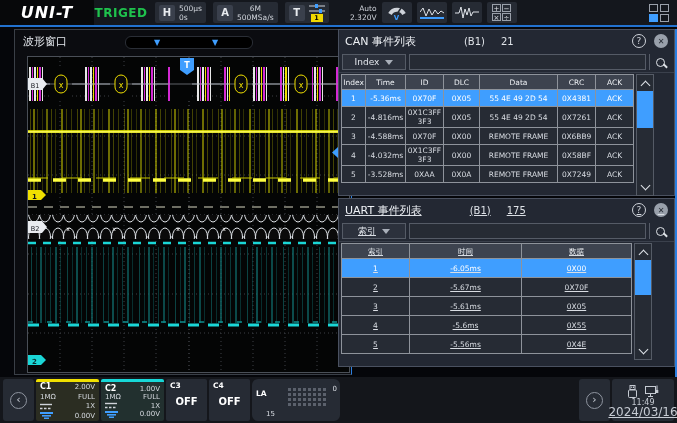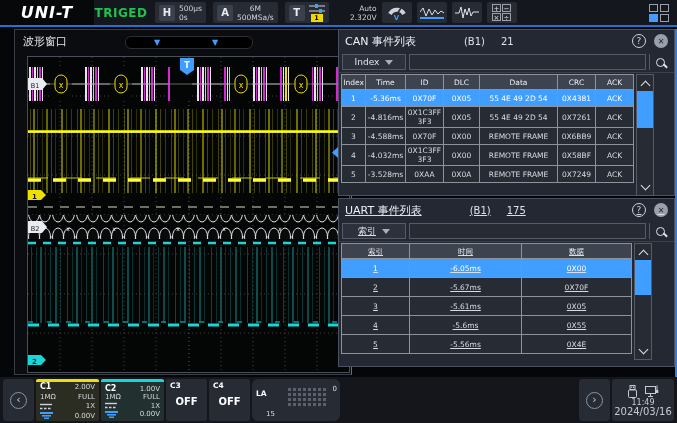--- a/index.html
+++ b/index.html
@@ -106,21 +106,21 @@
   .labox{width:88px;height:42px;background:#262b34;border-radius:6px;position:relative;padding:2px 4px;flex:none;}
   .lagrid{position:absolute;right:14px;top:9px;display:grid;grid-template-columns:repeat(8,3px);
     grid-template-rows:repeat(4,3px);gap:2px;}
   .lagrid span{background:#5b616c;}
   .la-high{position:absolute;right:3px;top:6px;font-size:7px;}
   .la-low{position:absolute;left:14px;bottom:3px;font-size:7px;}
   .sysbox{width:62px;height:42px;background:#262b34;border-radius:3px;display:flex;flex-direction:column;
     align-items:center;justify-content:center;gap:1px;flex:none;}
   .sysicons{display:flex;gap:7px;align-items:center;}
   .systime{font-size:8px;color:#c6cbd3;line-height:8px;}
-  .sysdate{font-size:10px;color:#c6cbd3;line-height:8px;}
+  .sysdate{font-size:12px;color:#c6cbd3;line-height:8px;text-decoration:underline;}
 </style>
 </head>
 <body>
 
 <div class="screen">
 
   <div class="topbar">
     <div class="logo-box">
       <span class="logo">UNI-T</span>
     </div>

